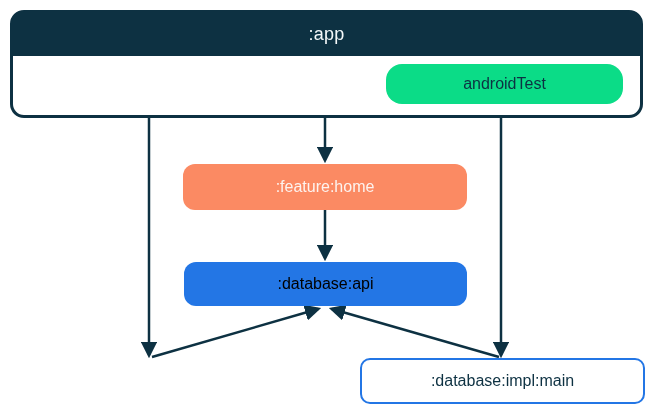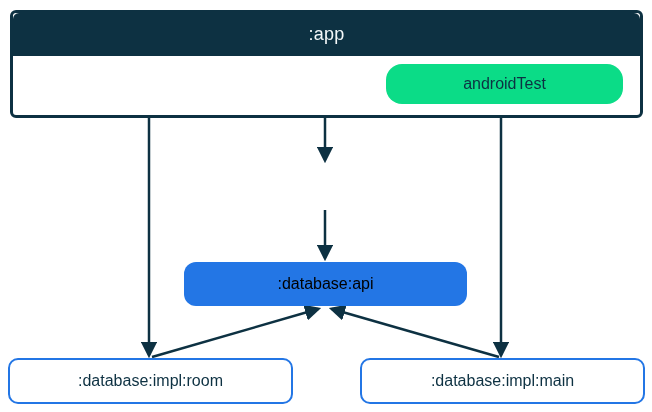--- a/index.html
+++ b/index.html
@@ -22,21 +22,21 @@
     pointer-events:none;
   }
   .edges path{stroke:var(--navy);stroke-width:2.5;fill:none;}
   .edges marker path{fill:var(--navy);stroke:none;}
 
   .app-container{
     position:absolute;left:10px;top:10px;
     width:627px;height:102px;
     background:var(--white);
     border:3px solid var(--navy);
-    border-radius:6px;
+    border-radius:14px;
   }
   .app-header{
     height:43px;
     background:var(--navy);
     border-radius:6px 6px 0 0;
     display:flex;align-items:center;justify-content:center;
     color:#f4f8f9;
     font-size:18px;
     letter-spacing:.2px;
   }
@@ -83,20 +83,20 @@
   <div class="app-container">
     <div class="app-header">
       <span>:app</span>
     </div>
     <div class="app-body"></div>
   </div>
 
 
   <div class="node green n-androidtest">androidTest</div>
 
+  <div class="node orange n-home">:feature:home</div>
 
   <div class="node blue n-api">:database:api</div>
 
-  <div class="node outline n-room">:database:impl:room</div>
 
   <div class="node outline n-mock">:database:impl:main</div>
 
 </div>
 
 </body></html>

